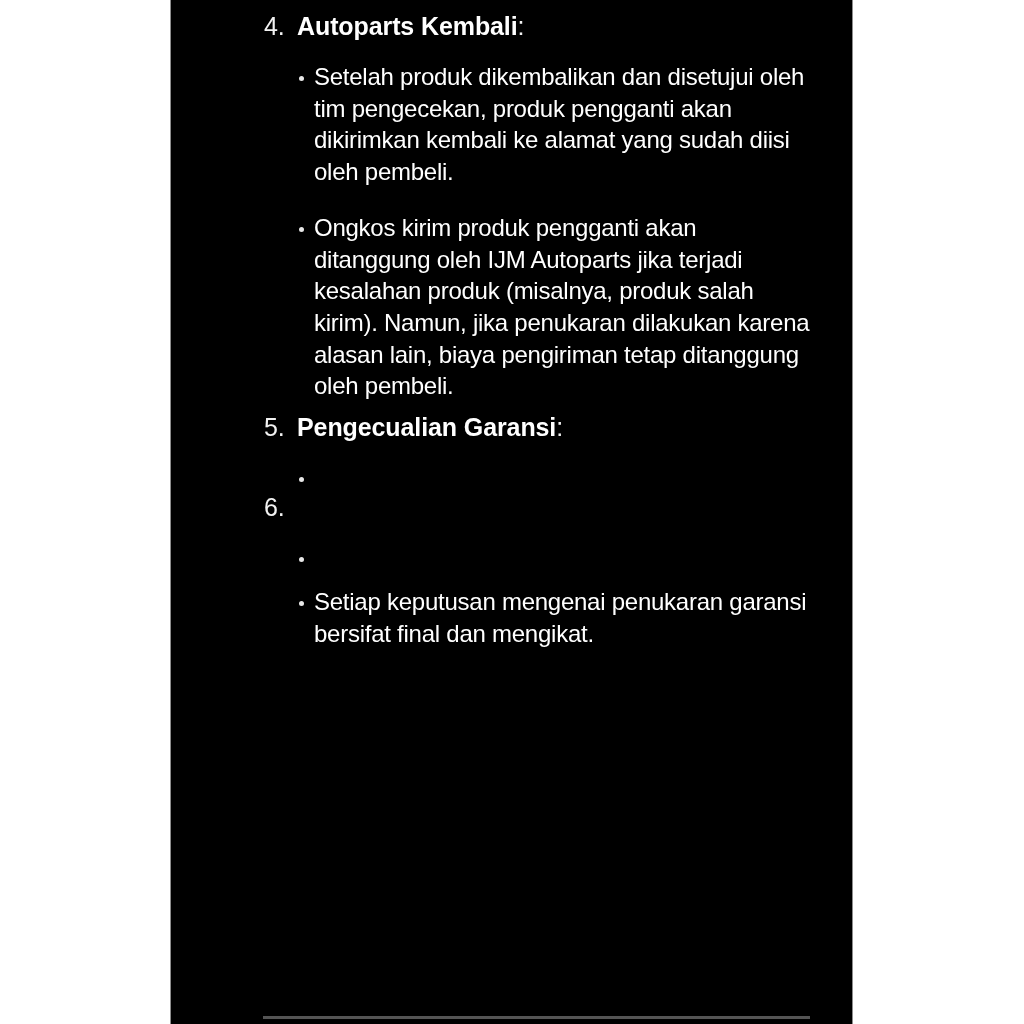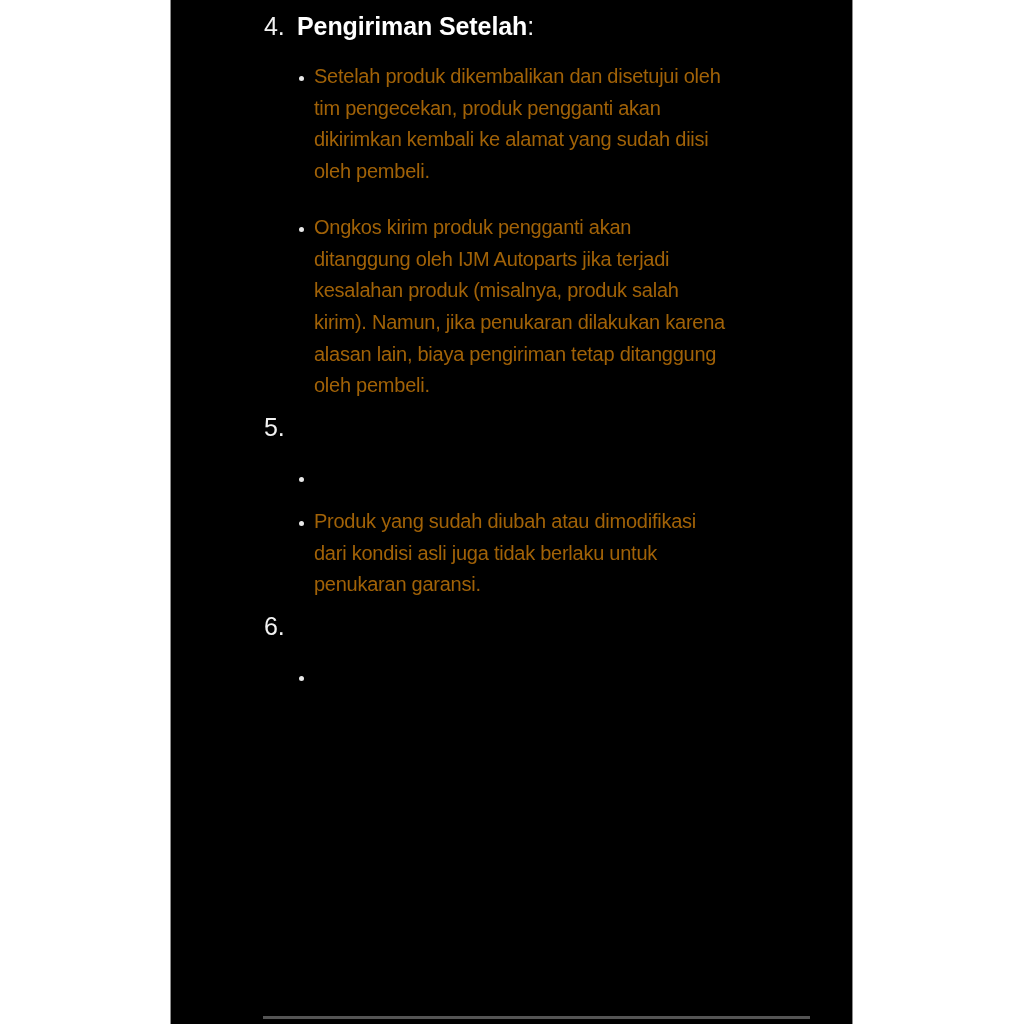--- a/index.html
+++ b/index.html
@@ -44,24 +44,24 @@
   }
   .bullet .dot {
     flex: none;
     width: 5px; height: 5px;
     border-radius: 50%;
     background: #e8e8e8;
     margin-top: 15px;
     margin-right: 10px;
   }
   .bullet .bullet-text {
-    font-size: 20px;
+    font-size: 24px;
     line-height: 31.7px;
     letter-spacing: -0.25px;
-    color: #a16207;
+    color: #ffffff;
     white-space: pre-line;
     max-width: 538px;
   }
   .divider {
     position: absolute;
     left: 92px;
     top: 1016px;
     width: 547px;
     height: 3px;
     background: #545454;
@@ -69,21 +69,21 @@
 </style>
 </head>
 <body>
 
 <div class="stage">
   <div class="panel">
     <div class="content">
   <div class="section">
     <div class="section-heading">
       <span class="num">4.</span>
-      <span class="heading-text"><strong class="title">Pengiriman Setelah</strong><span class="suffix">:</span></span>
+      <span class="heading-text"><strong class="title">Autoparts Kembali</strong><span class="suffix">:</span></span>
     </div>
 
   <div class="bullet">
     <span class="dot"></span>
     <span class="bullet-text">Setelah produk dikembalikan dan disetujui oleh
 tim pengecekan, produk pengganti akan
 dikirimkan kembali ke alamat yang sudah diisi
 oleh pembeli.</span>
   </div>
 
@@ -94,40 +94,40 @@
 kesalahan produk (misalnya, produk salah
 kirim). Namun, jika penukaran dilakukan karena
 alasan lain, biaya pengiriman tetap ditanggung
 oleh pembeli.</span>
   </div>
 </div>
 
   <div class="section">
     <div class="section-heading">
       <span class="num">5.</span>
+      <span class="heading-text"><strong class="title">Pengecualian Garansi</strong><span class="suffix">:</span></span>
     </div>
 
   <div class="bullet">
     <span class="dot"></span>
   </div>
 
-  <div class="bullet">
-    <span class="dot"></span>
-    <span class="bullet-text">Produk yang sudah diubah atau dimodifikasi
-dari kondisi asli juga tidak berlaku untuk
-penukaran garansi.</span>
-  </div>
 </div>
 
   <div class="section">
     <div class="section-heading">
       <span class="num">6.</span>
     </div>
 
   <div class="bullet">
     <span class="dot"></span>
   </div>
 
+  <div class="bullet">
+    <span class="dot"></span>
+    <span class="bullet-text">Setiap keputusan mengenai penukaran garansi
+bersifat final dan mengikat.</span>
+  </div>
 </div>
 </div>
     <div class="divider"></div>
   </div>
 </div>
 
 </body></html>

